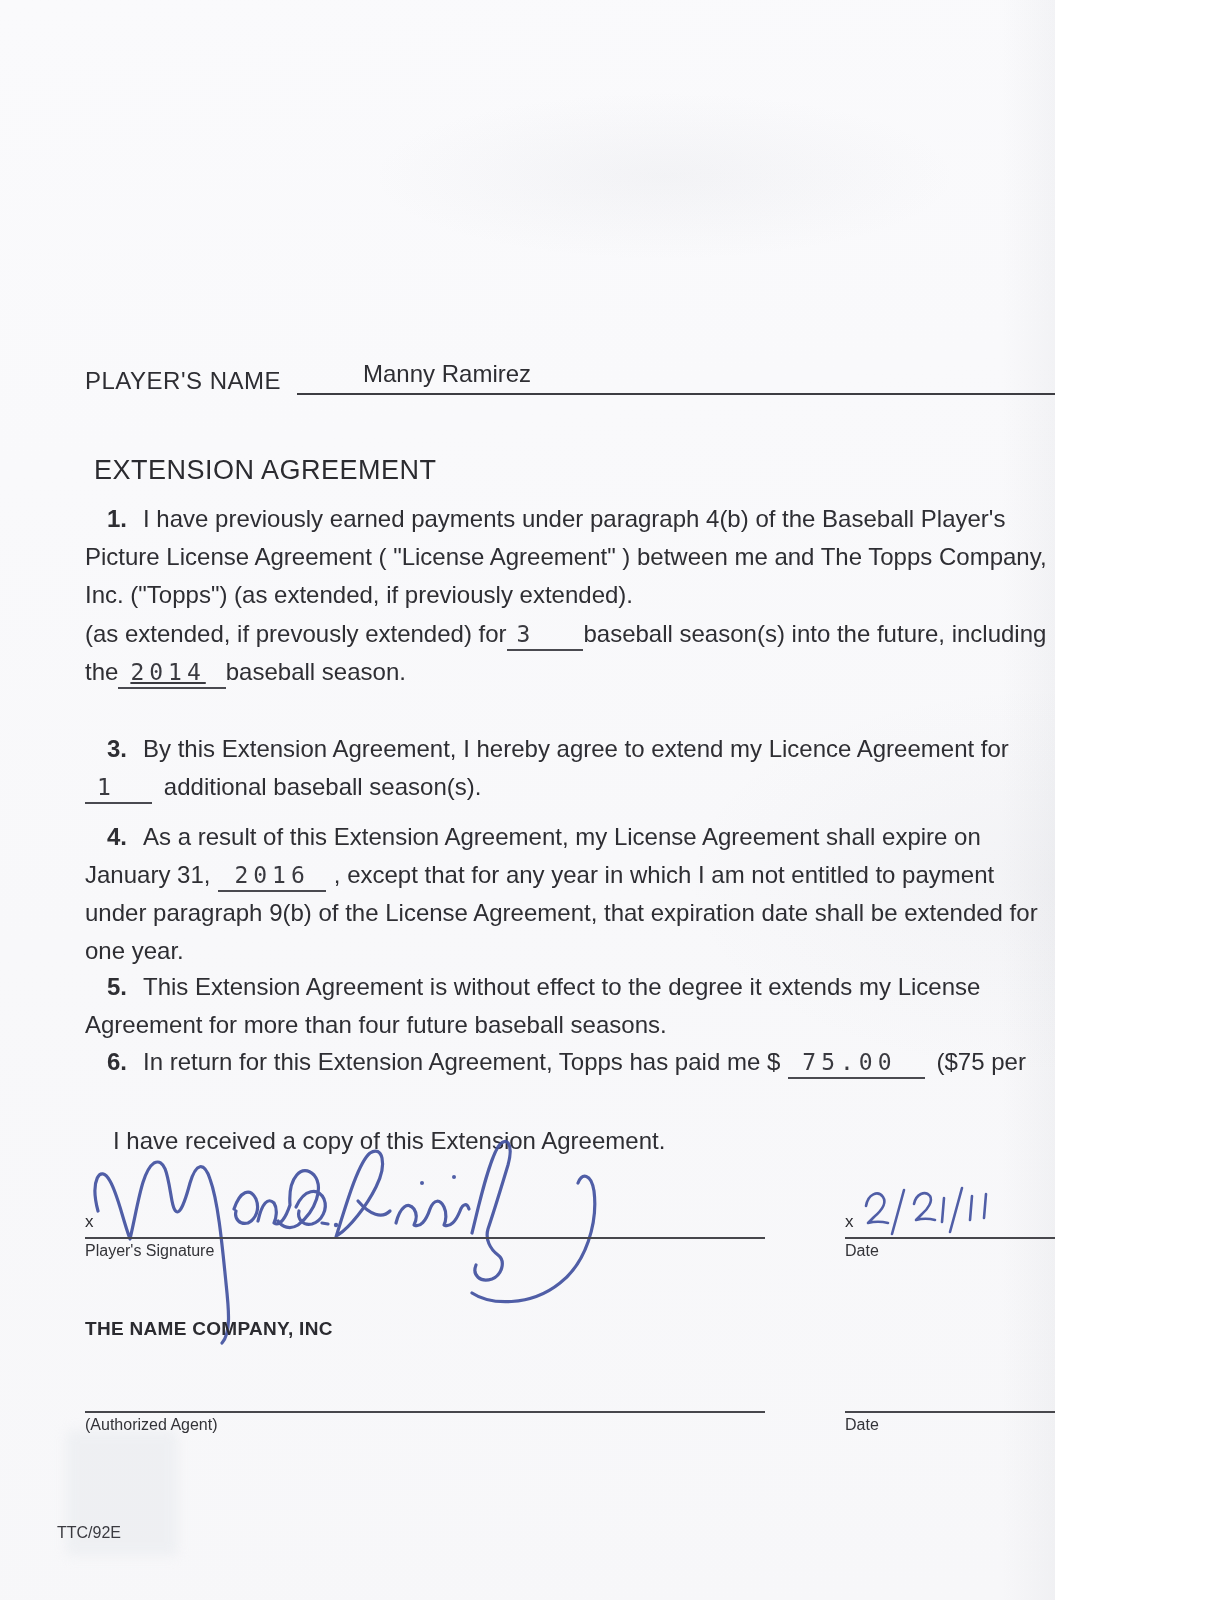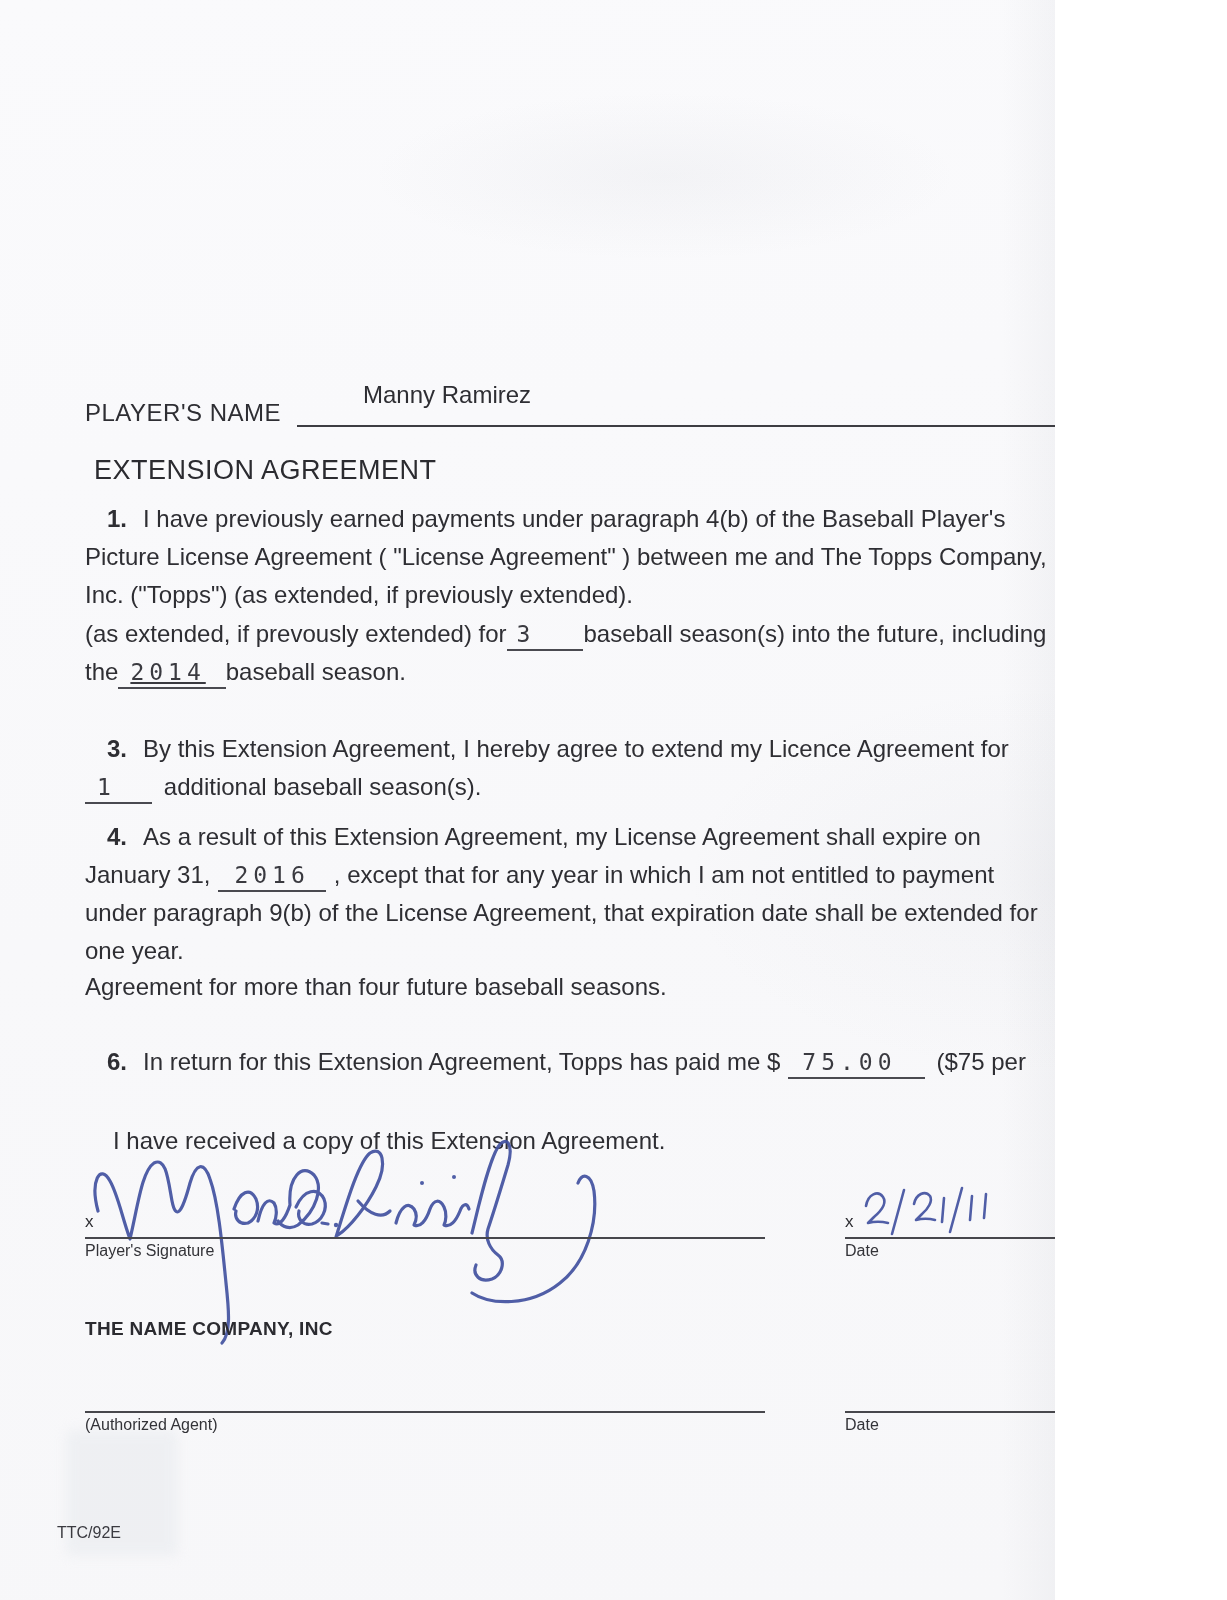--- a/index.html
+++ b/index.html
@@ -22,21 +22,21 @@
     background:#e7eaee;opacity:.55;filter:blur(6px);
   }
   
   .name-row{
     position:absolute;left:85px;top:360px;width:1003px;
     display:flex;align-items:flex-end;font-size:24px;
   }
   .name-label{white-space:nowrap;letter-spacing:.5px;}
   .name-line{
     flex:1;margin-left:16px;border-bottom:2px solid #3d3d42;
-    padding:0 0 16px 66px;white-space:nowrap;margin-top:21px;
+    padding:0 0 5px 66px;white-space:nowrap;
   }
   
   .title{
     position:absolute;left:85px;top:446px;width:1020px;margin:9px;
     font-size:27px;font-weight:400;letter-spacing:.5px;color:#2b2b30;
   }
   
   .para{position:absolute;left:85px;width:1040px;font-size:24px;line-height:38px;}
   .line{white-space:nowrap;}
   .line.first{padding-left:22px;}
@@ -98,20 +98,21 @@
   </div>
 
   <div class="para" style="top:818px">
     <div class="line first"><span class="num">4.</span><span>As a result of this Extension Agreement, my License Agreement shall expire on</span></div>
     <div class="line"><span>January 31,</span><span class="fill f-y2016 gap-s">2016</span><span class="gap-s">, except that for any year in which I am not entitled to payment</span></div>
     <div class="line"><span>under paragraph 9(b) of the License Agreement, that expiration date shall be extended for</span></div>
     <div class="line"><span>one year.</span></div>
   </div>
 
   <div class="para" style="top:968px">
+    <div class="line first"><span class="num">5.</span><span>This Extension Agreement is without effect to the degree it extends my License</span></div>
     <div class="line"><span>Agreement for more than four future baseball seasons.</span></div>
   </div>
 
   <div class="para" style="top:1043px">
     <div class="line first"><span class="num">6.</span><span>In return for this Extension Agreement, Topps has paid me $</span><span class="fill f-amount gap-s">75.00</span><span class="gap-m">($75 per</span></div>
   </div>
 
   <div class="closing">I have received a copy of this Extension Agreement.</div>
 
   <svg class="sig-svg" viewBox="0 0 540 215">

